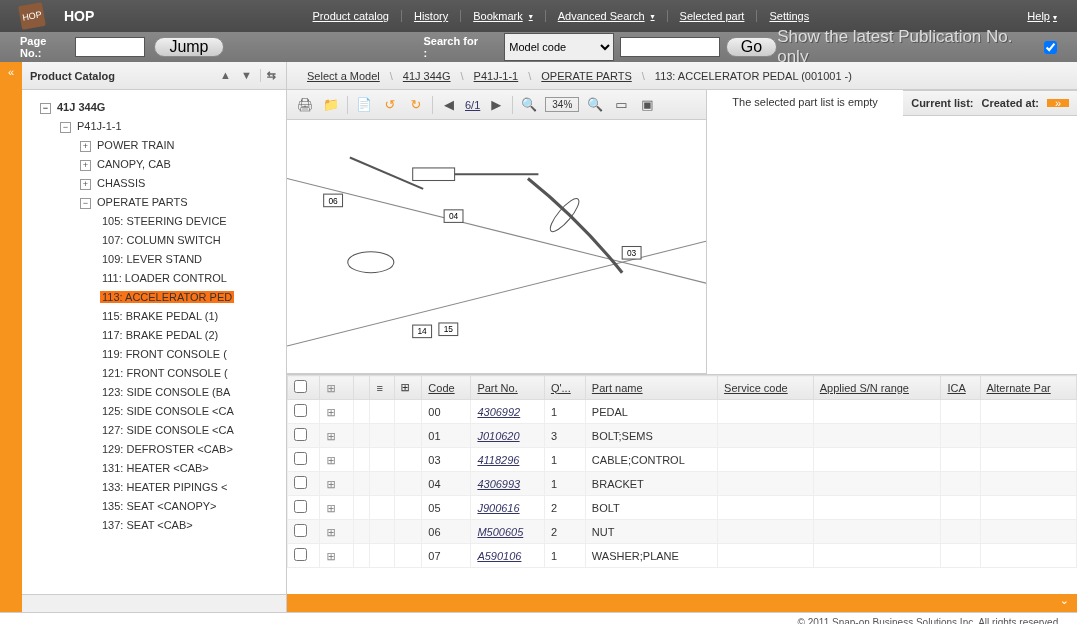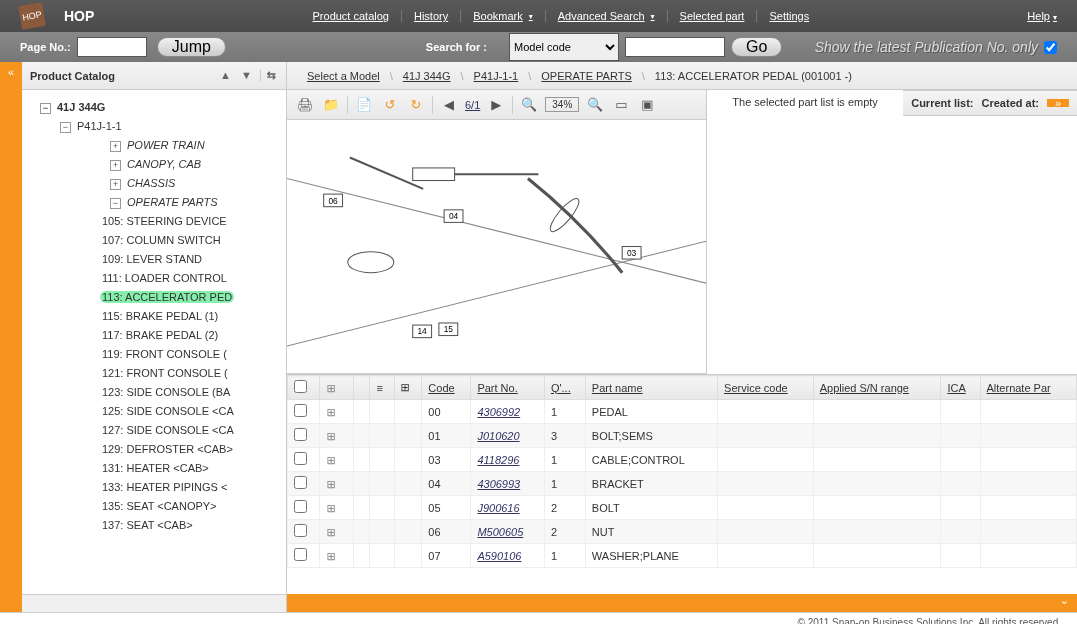--- a/index.html
+++ b/index.html
@@ -10,36 +10,36 @@
 .topmenu { display:flex; gap:0; }
 .topmenu-item { color:#fff; text-decoration:underline; padding:0 12px; border-right:1px solid #777; cursor:pointer; display:flex; align-items:center; gap:3px; }
 .topmenu-item:last-child { border-right:none; }
 .dropdown-arrow::after { content:"▾"; font-size:8px; margin-left:3px; }
 .help-link { color:#fff; text-decoration:underline; margin-left:auto; cursor:pointer; }
 .searchbar { background:linear-gradient(#888,#777); height:30px; display:flex; align-items:center; padding:0 20px; color:#fff; }
 .searchbar label { font-weight:bold; margin-right:6px; }
 .searchbar input[type=text] { height:20px; border:1px solid #555; padding:0 4px; font-size:11px; }
 .searchbar select { height:28px; border:1px solid #555; font-size:11px; min-width:110px;margin-left:16px; }
 .searchbar button { height:20px; padding:0 14px; background:linear-gradient(#f0f0f0,#ccc); border:1px solid #888; border-radius:10px; font-size:16px; cursor:pointer; }
-.pub-text { margin-left:auto; color:#ddd; text-shadow:1px 1px 0 #555; font-size:14px;font-style:italic; }
+.pub-text { margin-left:auto; color:#ddd; text-shadow:1px 1px 0 #555; font-size:17px; }
 .pub-check { margin-left:6px; }
 .main { display:flex; height:550px; }
 .collapse-tab { width:22px; background:#f7941e; display:flex; align-items:flex-start; justify-content:center; padding-top:4px; color:#fff; cursor:pointer; }
 .sidebar { width:265px; border-right:1px solid #ccc; display:flex; flex-direction:column; }
 .sidebar-header { background:linear-gradient(#f5f5f5,#e8e8e8); height:28px; display:flex; align-items:center; padding:0 8px; font-weight:bold; border-bottom:1px solid #ccc; }
 .sidebar-header-controls { margin-left:auto; display:flex; gap:6px; color:#666; cursor:pointer; }
 .sidebar-header-controls span { padding:0 2px; }
 .tree { flex:1; overflow:auto; padding:8px 4px 8px 8px; }
 .tree-node { white-space:nowrap; line-height:19px; }
 .t-toggle { display:inline-block; width:11px; height:11px; border:1px solid #999; text-align:center; line-height:9px; font-size:9px; margin-right:4px; cursor:pointer; color:#555; }
 .tree-l0 { margin-left:10px; font-weight:bold; }
 .tree-l1 { margin-left:30px; }
-.tree-l2 { margin-left:80px;font-style:italic; }
+.tree-l2 { margin-left:50px; }
 .tree-l3 { margin-left:70px; }
-.tree-selected { background:#86efac;border-radius:6px; }
+.tree-selected { background:#f97316; }
 .tree-item { cursor:pointer; padding:0 2px; }
 .content { flex:1; display:flex; flex-direction:column; }
 .breadcrumb { height:28px; background:linear-gradient(#f5f5f5,#e8e8e8); display:flex; align-items:center; padding:0 20px; border-bottom:1px solid #ccc; gap:10px; }
 .breadcrumb a { color:#333; text-decoration:underline; cursor:pointer; }
 .bc-sep { color:#aaa; }
 .content-split { flex:1; display:flex; min-height:0; }
 .diag-col { flex:1; display:flex; flex-direction:column; border-right:1px solid #ccc; }
 .diag-toolbar { height:30px; background:linear-gradient(#f5f5f5,#e8e8e8); display:flex; align-items:center; padding:0 8px; gap:6px; border-bottom:1px solid #ccc; }
 .tb-btn { width:20px; height:20px; display:flex; align-items:center; justify-content:center; cursor:pointer; color:#555; font-size:13px; }
 .tb-btn.orange { color:#f7941e; }

